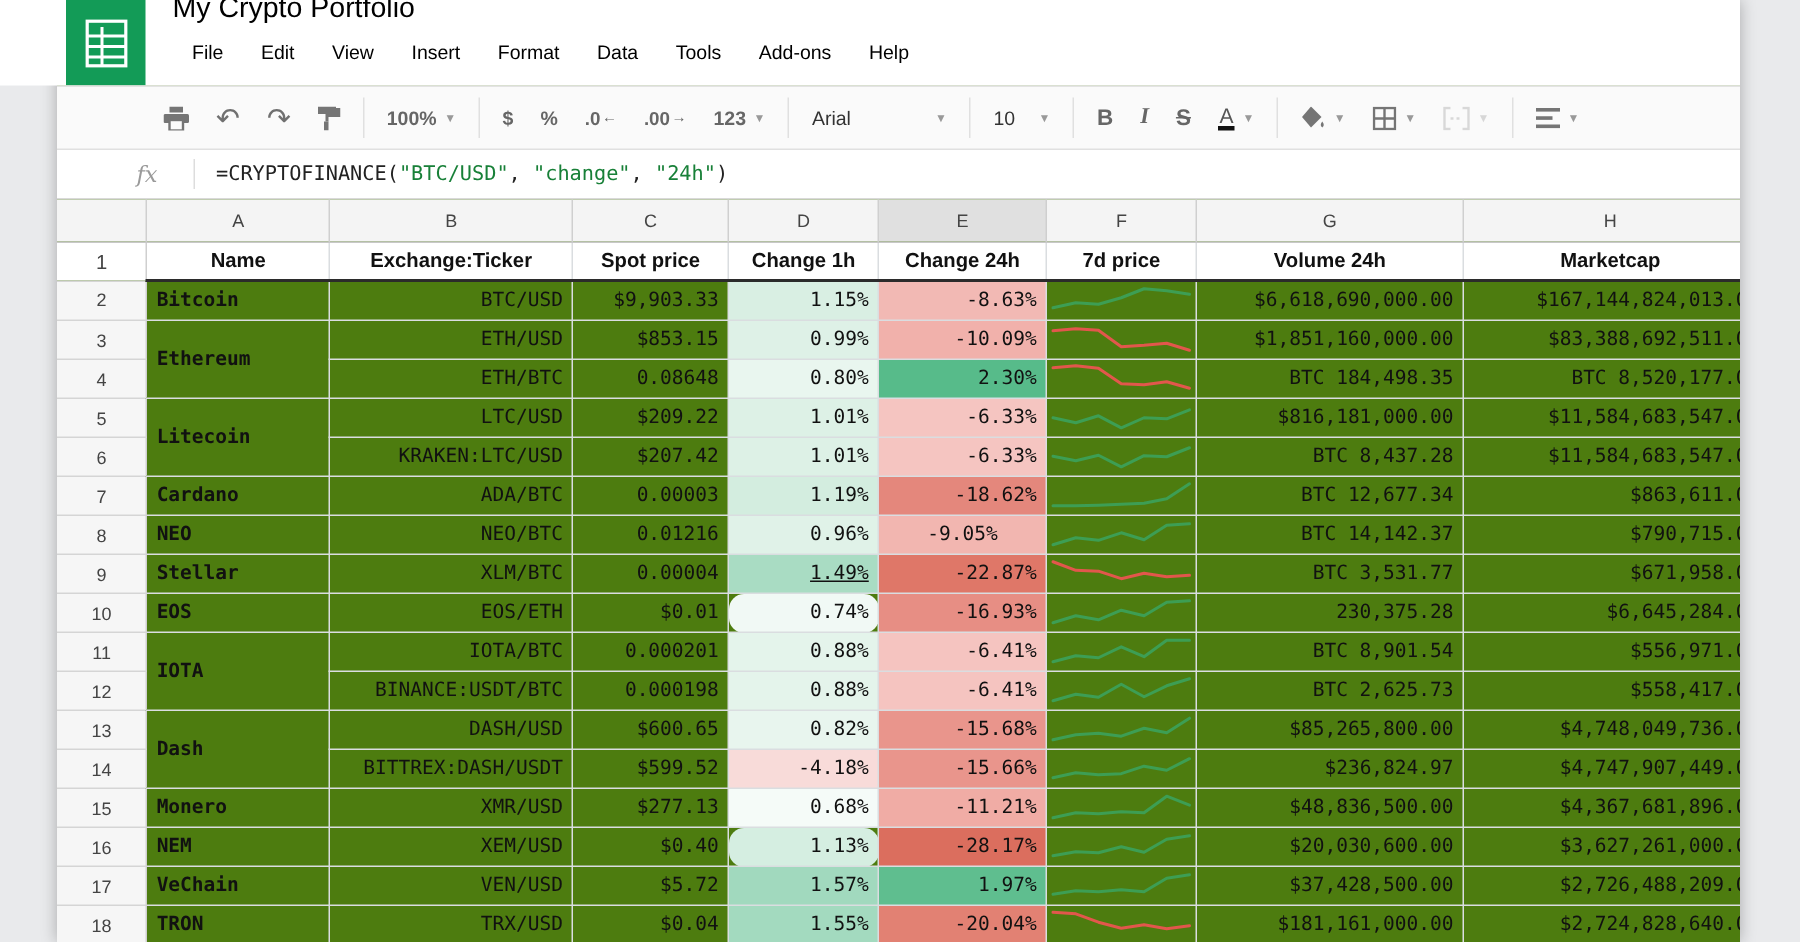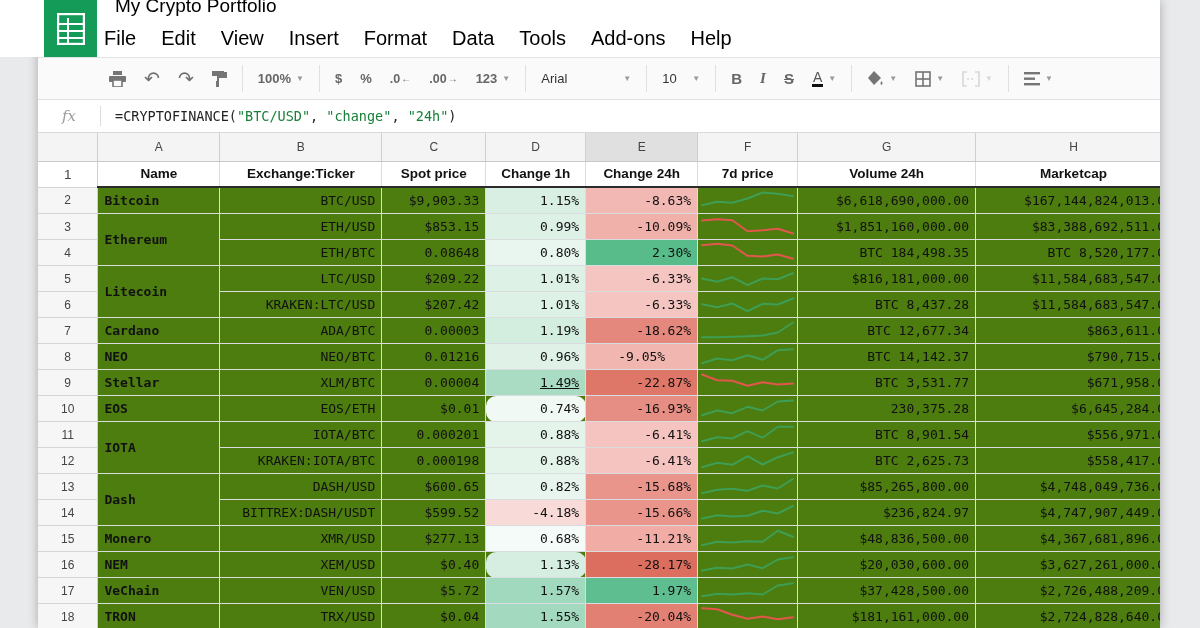--- a/index.html
+++ b/index.html
@@ -8,21 +8,21 @@
   .page { position:relative; width:1200px; height:628px; }
   .win { position:absolute; left:38px; top:0; width:1122px; height:628px;
          background:#4d7c0f; box-shadow:0 0 10px rgba(0,0,0,.28); overflow:hidden; }
   .top-left-white { position:absolute; left:0; top:0; width:38px; height:57px; background:#fff; }
 
   
   .hdr { position:absolute; left:0; top:0; width:100%; height:57px; background:#fff; }
   .sheet-icon { position:absolute; left:6px; top:0; width:53px; height:57px; background:#139b57;
                 display:flex; align-items:center; justify-content:center; }
   .hdr-title { position:absolute; left:77px; top:-5px; font-size:19px; color:#000; white-space:nowrap; }
-  .menubar { position:absolute; left:66px; top:27px; display:flex; gap:25px; font-size:20px; color:#000; }
+  .menubar { position:absolute; left:90px; top:27px; display:flex; gap:25px; font-size:13px; color:#000; }
   .menubar span { cursor:default; }
 
   
   .tbar { position:absolute; left:0; top:57px; width:100%; height:43px; background:#fafafa;
           border-top:1px solid #e3e3e3; border-bottom:1px solid #e0e0e0;
           display:flex; align-items:center; padding-left:62px; color:#777; }
   .tb { display:flex; align-items:center; justify-content:center; height:26px; padding:0 9px;
         font-size:13px; color:#666; white-space:nowrap; }
   .tb b { font-weight:bold; }
   .sep { width:1px; height:27px; background:#e0e0e0; margin:0 6px; }
@@ -30,21 +30,21 @@
   .tb svg { display:block; }
   .disabled { opacity:.35; }
   .a-color { font-size:14px; color:#555; border-bottom:3px solid #111; line-height:14px; padding:0 1px; }
   .mini { font-size:12.5px; letter-spacing:0; }
   .arr { font-size:10px; margin-left:1px; }
 
   
   .fbar { position:absolute; left:0; top:100px; width:100%; height:33px; background:#fff;
           border-bottom:1px solid #d9d9d9; display:flex; align-items:center; }
   .fx { width:62px; text-align:center; font-family:"DejaVu Serif", serif; font-style:italic;
-        font-size:15px; color:#9a9a9a; }
+        font-size:15px; color:#9a9a9a;margin-left:29px; }
   .fdiv { width:1px; height:20px; background:#ddd; margin-right:14px; }
   .formula { font-family:"DejaVu Sans Mono", monospace; font-size:13.5px; white-space:pre; }
 
   
   .gridwrap { position:absolute; left:0; top:133px; width:1134px; }
   table.sheet { border-collapse:collapse; table-layout:fixed; }
   .sheet td { overflow:hidden; white-space:nowrap; font-family:"DejaVu Sans Mono", monospace;
               font-size:13px; color:#111; border-right:1px solid #dadde0; border-bottom:1px solid #dadde0;
               padding:0 6px; height:26px; }
   tr.letters td { height:28px; background:#f4f4f4; border-right:1px solid #cfcfcf; border-bottom:1px solid #c8c8c8;
@@ -392,21 +392,21 @@
               <td class="spark">
                 <svg width="99" height="25" viewBox="0 0 99 25">
                   <polyline points="4.0,19.2 19.2,15.2 34.3,16.5 49.5,9.2 64.7,15.8 79.8,4.8 95.0,4.8" fill="none" stroke="#3d9e54" stroke-width="2" stroke-linejoin="round" stroke-linecap="round"></polyline>
                 </svg>
               </td>
               <td class="r">BTC 8,901.54</td>
               <td class="r">$556,971.0</td>
             </tr>
             <tr>
               <td class="rownum">12</td>
-              <td class="r">KRAKEN:IOTA/BTC</td>
+              <td class="r">BINANCE:USDT/BTC</td>
               <td class="r">0.000198</td>
               <td class="r" style="background: rgb(228, 244, 235);">0.88%</td>
               <td class="r" style="background: rgb(245, 196, 192);">-6.41%</td>
               <td class="spark">
                 <svg width="99" height="25" viewBox="0 0 99 25">
                   <polyline points="4.0,19.2 19.2,14.8 34.3,16.8 49.5,8.2 64.7,16.5 79.8,9.2 95.0,4.5" fill="none" stroke="#3d9e54" stroke-width="2" stroke-linejoin="round" stroke-linecap="round"></polyline>
                 </svg>
               </td>
               <td class="r">BTC 2,625.73</td>
               <td class="r">$558,417.0</td>

